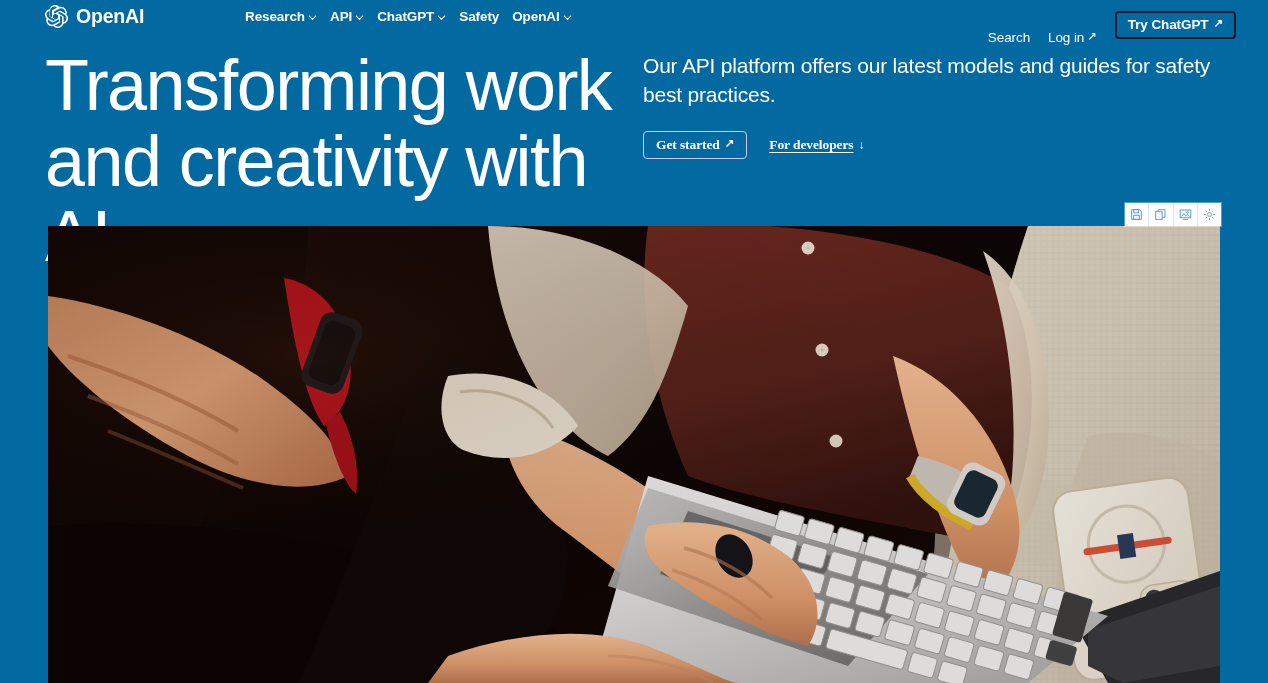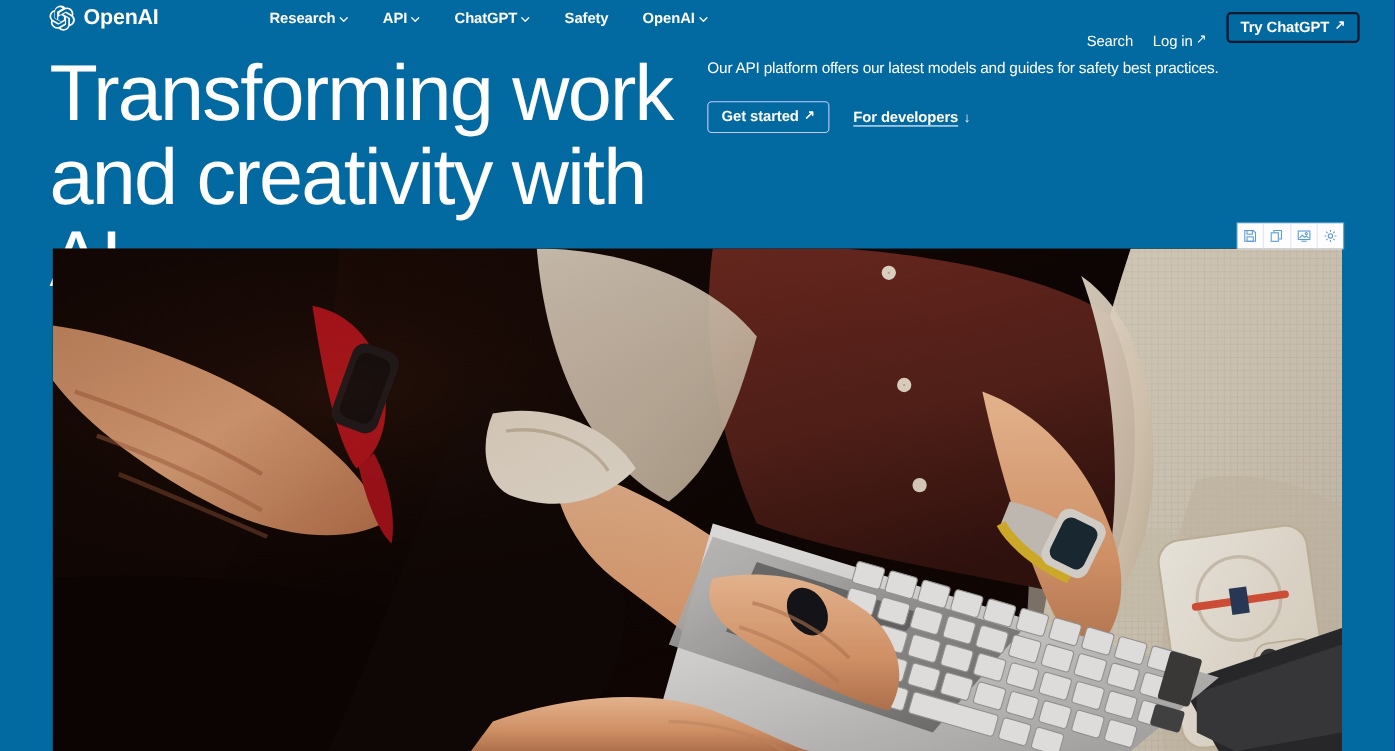--- a/index.html
+++ b/index.html
@@ -24,21 +24,21 @@
     display: flex; align-items: center; gap: 7px;
     cursor: pointer;
   }
   .brand-logo { width: 25px; height: 25px; display: block; }
   .brand-name {
     color: #ffffff; font-size: 19.5px; font-weight: 600;
     letter-spacing: -0.2px; line-height: 1;
   }
   .nav-center {
     position: absolute; left: 245px; top: 9px;
-    display: flex; align-items: center; gap: 31px;
+    display: flex; align-items: center; gap: 13px;
   }
   .nav-link {
     color: #ffffff; font-size: 13.5px; font-weight: 600;
     letter-spacing: -0.1px;
     display: inline-flex; align-items: center; gap: 3px;
     cursor: pointer; white-space: nowrap;
   }
   .caret {
     width: 9px; height: 9px; display: inline-block;
     position: relative; top: 1px;
@@ -71,27 +71,27 @@
     color: #ffffff;
     font-size: 72px; font-weight: 400;
     line-height: 1.05;
     letter-spacing: -1.6px;
   }
   .hero-right {
     position: absolute; left: 643px; top: 10px; width: 575px;
   }
   .hero-sub {
     color: #ffffff;
-    font-size: 14px; font-weight: 400;
+    font-size: 21px; font-weight: 400;
     line-height: 1.38; letter-spacing: -0.2px;
     max-width: 570px;
   }
   .hero-actions {
     margin-top: 21px;
-    display: flex; align-items: center; gap: 22px;
+    display: flex; align-items: center; gap: 22px; font-family: Liberation Serif, serif;
   }
   .btn-hero {
     border: 1px solid #c8c8ff;
     border-radius: 4px;
     padding: 6px 12px 7px 12px;
     color: #ffffff; font-size: 13.5px; font-weight: 600;
     letter-spacing: -0.1px;
     display: inline-flex; align-items: center; gap: 5px;
     background: transparent; cursor: pointer; line-height: 1;
   }

